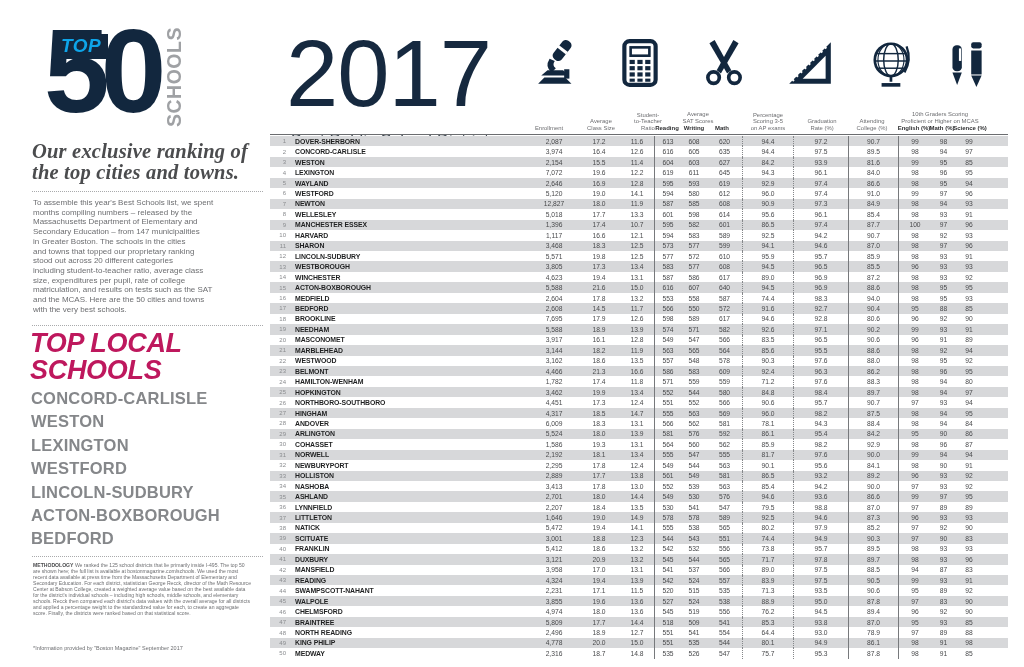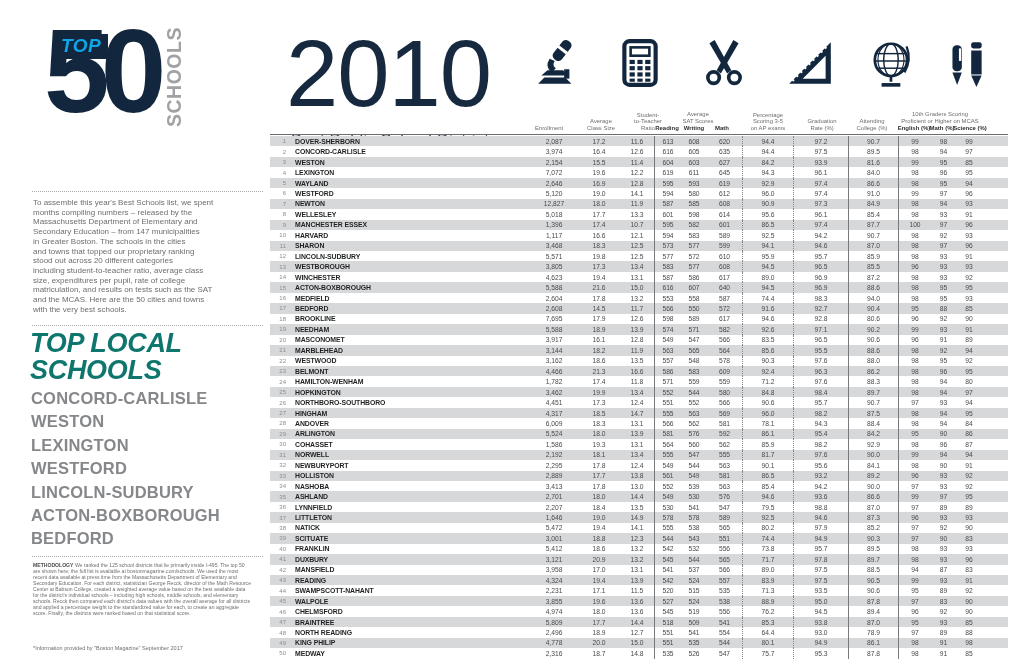--- a/index.html
+++ b/index.html
@@ -15,21 +15,21 @@
                 font-size:19.5px;letter-spacing:0.5px;writing-mode:vertical-rl;transform:rotate(180deg);}
   
   .l-heading{position:absolute;left:32px;top:141px;font-family:"Liberation Serif",serif;
              font-style:italic;font-weight:700;font-size:20.5px;line-height:21px;color:#4b4c4e;
              white-space:pre-line;letter-spacing:0.2px;}
   .dotrule{position:absolute;left:32px;width:231px;border-top:1.5px dotted #a9aaac;}
   .r1{top:191px}.r2{top:325px}.r3{top:556px}
   .l-intro{position:absolute;left:33px;top:198px;width:238px;font-size:8px;line-height:9.7px;
            color:#6d6e71;white-space:pre-line;}
   .l-local-title{position:absolute;left:30px;top:330px;font-style:italic;font-weight:800;
-                 font-size:27px;line-height:26.5px;color:#0f766e;letter-spacing:-0.3px;white-space:pre-line;}
+                 font-size:27px;line-height:26.5px;color:#be185d;letter-spacing:-0.3px;white-space:pre-line;}
   .l-list{position:absolute;left:31px;top:389px;}
   .l-list div{height:23.4px;font-weight:700;font-size:16.5px;color:#85878a;letter-spacing:0.2px;}
   .l-method{position:absolute;left:33px;top:563px;width:238px;font-size:5.1px;line-height:5.95px;
             color:#6d6e71;}
   .l-method .mlabel{font-weight:700;color:#4a4b4d;}
   .l-method .mtext{white-space:pre-line;}
   .l-footnote{position:absolute;left:33px;top:645px;font-size:5.5px;color:#6d6e71;}
   
   .year{position:absolute;left:286px;top:27px;font-size:94px;font-weight:400;line-height:94px;
         color:#16293f;letter-spacing:-1px;}
@@ -58,20 +58,22 @@
 <body>
 
 <div class="page">
 
   <div class="logo">
     <div class="logo-50">50</div>
     <div class="logo-top">TOP</div>
     <div class="logo-schools">SCHOOLS</div>
   </div>
 
+  <div class="l-heading">Our exclusive ranking of
+the top cities and towns.</div>
   <div class="dotrule r1"></div>
   <div class="l-intro">To assemble this year's Best Schools list, we spent
 months compiling numbers – released by the
 Massachusetts Department of Elementary and
 Secondary Education – from 147 municipalities
 in Greater Boston. The schools in the cities
 and towns that topped our proprietary ranking
 stood out across 20 different categories
 including student-to-teacher ratio, average class
 size, expenditures per pupil, rate of college
@@ -95,21 +97,21 @@
 are shown here; the full list is available at bostonmagazine.com/schools. We used the most
 recent data available at press time from the Massachusetts Department of Elementary and
 Secondary Education. For each district, statistician George Recck, director of the Math Resource
 Center at Babson College, created a weighted average value based on the best available data
 for the district's individual schools – including high schools, middle schools, and elementary
 schools. Recck then compared each district's data values with the overall average for all districts
 and applied a percentage weight to the standardized value for each, to create an aggregate
 score. Finally, the districts were ranked based on that statistical score.</span></div>
   <div class="l-footnote">*Information provided by "Boston Magazine" September 2017</div>
 
-  <div class="year">2010</div>
+  <div class="year">2017</div>
   <div class="subtitle">Best Public School Districts</div>
 
   <span class="icon" style="left:535px">
     <svg viewBox="0 0 48 48" fill="#12273e">
       <rect x="21" y="1" width="10" height="22" rx="4" transform="rotate(38 26 12)"></rect>
       <rect x="20" y="9.5" width="12" height="3" fill="#fff" transform="rotate(38 26 11)"></rect>
       <path d="M14 20 q-5 8 2 13 l4-4 q-4-3-1-7 z"></path>
       <path d="M6 36 h26 l-5-5 H12 z"></path>
       <path d="M3 44 h32 l-6-6 H9 z"></path>
       <rect x="28" y="30" width="5" height="9"></rect>

